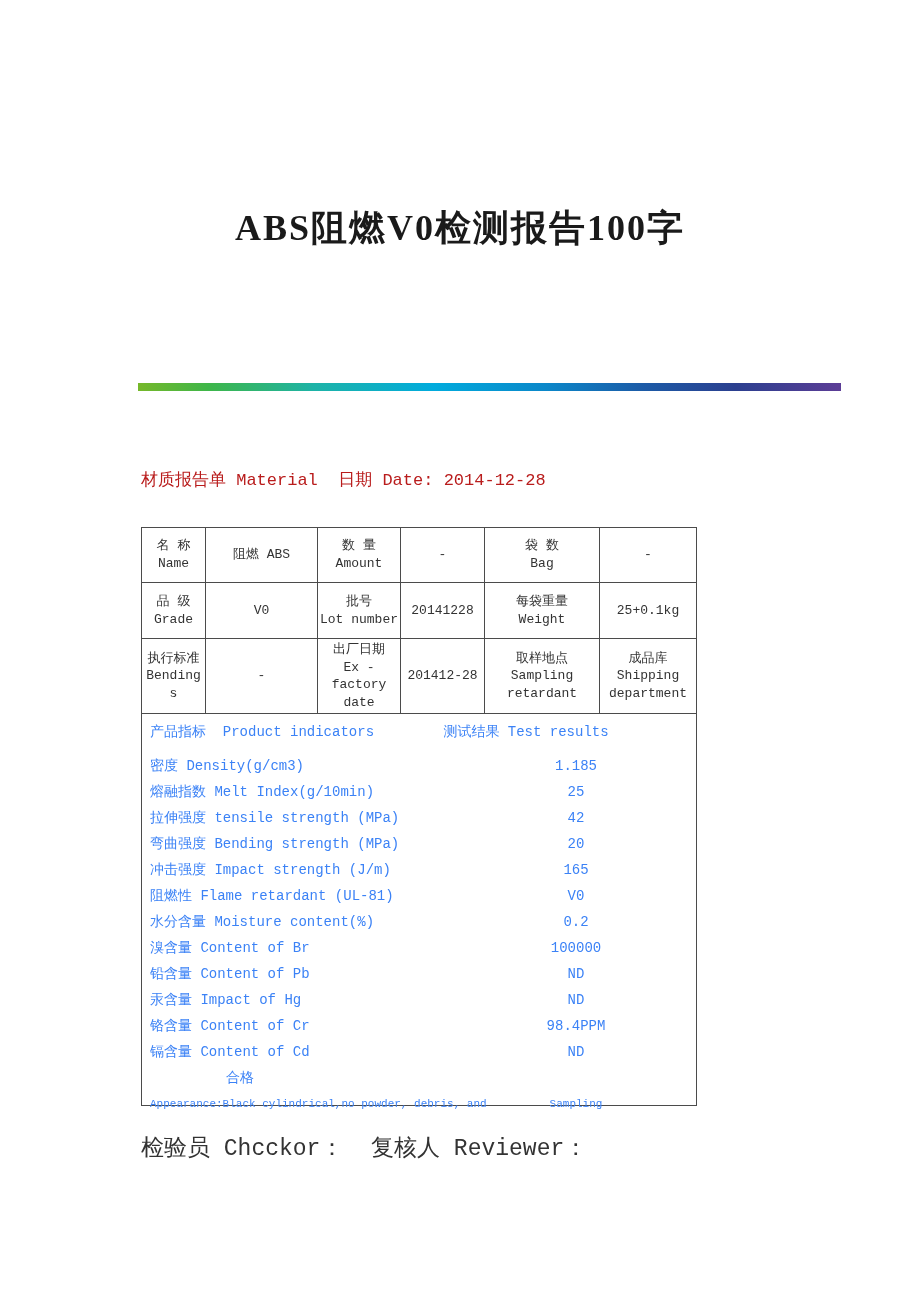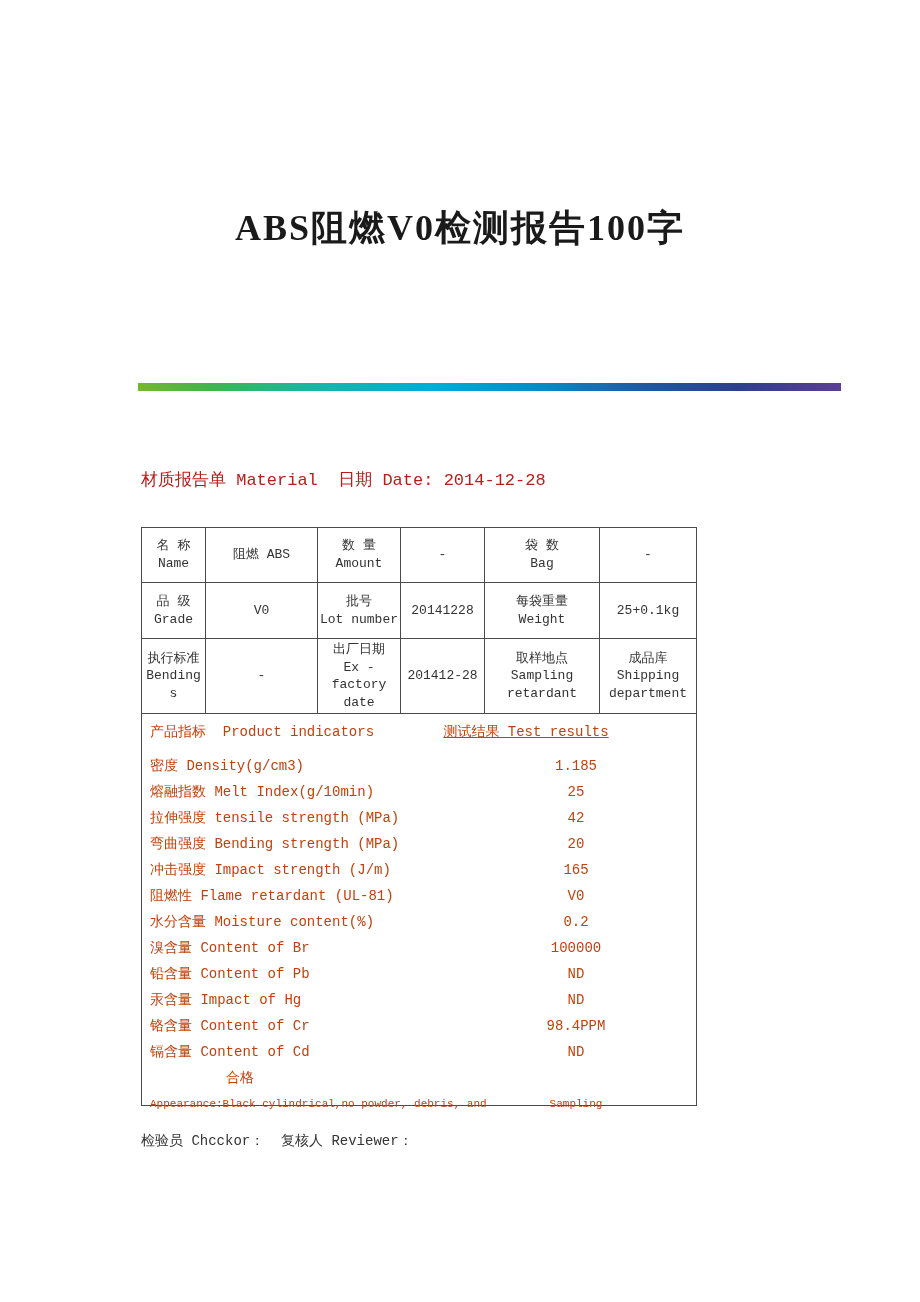--- a/index.html
+++ b/index.html
@@ -24,28 +24,28 @@
   }
   table.report-table td{
     border:1px solid #4b4b4b;text-align:center;vertical-align:middle;
     font-size:13px;line-height:1.35;padding:2px 1px;color:#333;
   }
   .indicators{
     position:absolute;top:713px;left:141px;width:556px;height:393px;
     box-sizing:border-box;border:1px solid #4b4b4b;border-top:none;
     padding:8px 0 0 0;
   }
-  .ind-row{display:flex;align-items:center;height:26px;padding-left:8px;font-size:14px;color:#c2410c;}
+  .ind-row{display:flex;align-items:center;height:26px;padding-left:8px;font-size:14px;color:#3b82f6;}
   .ind-row .ind-label{flex:1;white-space:pre;overflow:hidden;}
   .ind-row .ind-value{width:180px;margin-right:30px;text-align:center;flex:none;}
   .ind-header{height:30px;align-items:flex-start;padding-top:2px;}
-  .ind-header .ind-value{width:220px;margin-right:60px;text-decoration:underline;}
+  .ind-header .ind-value{width:220px;margin-right:60px;}
   .ind-appearance{height:25px;font-size:11px;}
   .footer-line{
-    position:absolute;top:1132px;left:141px;font-size:14px;white-space:pre;color:#333;
+    position:absolute;top:1132px;left:141px;font-size:23px;white-space:pre;color:#333;
   }
 </style>
 </head>
 <body>
 
 <div class="doc-title">ABS阻燃V0检测报告100字</div>
 
 <div class="gradient-bar" style="background: linear-gradient(to right, rgb(118, 184, 42) 0%, rgb(62, 182, 73) 10%, rgb(29, 179, 167) 25%, rgb(1, 171, 221) 42%, rgb(11, 135, 201) 58%, rgb(28, 90, 166) 72%, rgb(43, 63, 143) 85%, rgb(92, 61, 150) 100%);"></div>
 
 <div class="subtitle">材质报告单 Material  日期 Date: 2014-12-28</div>

